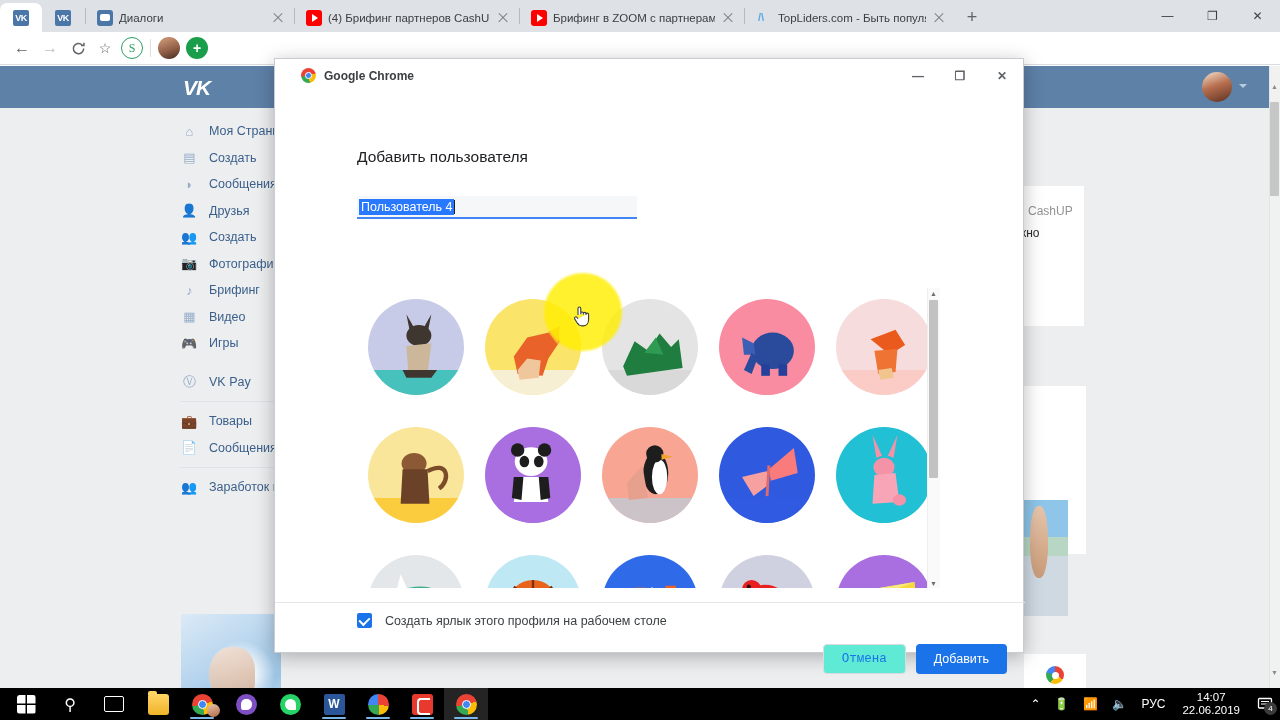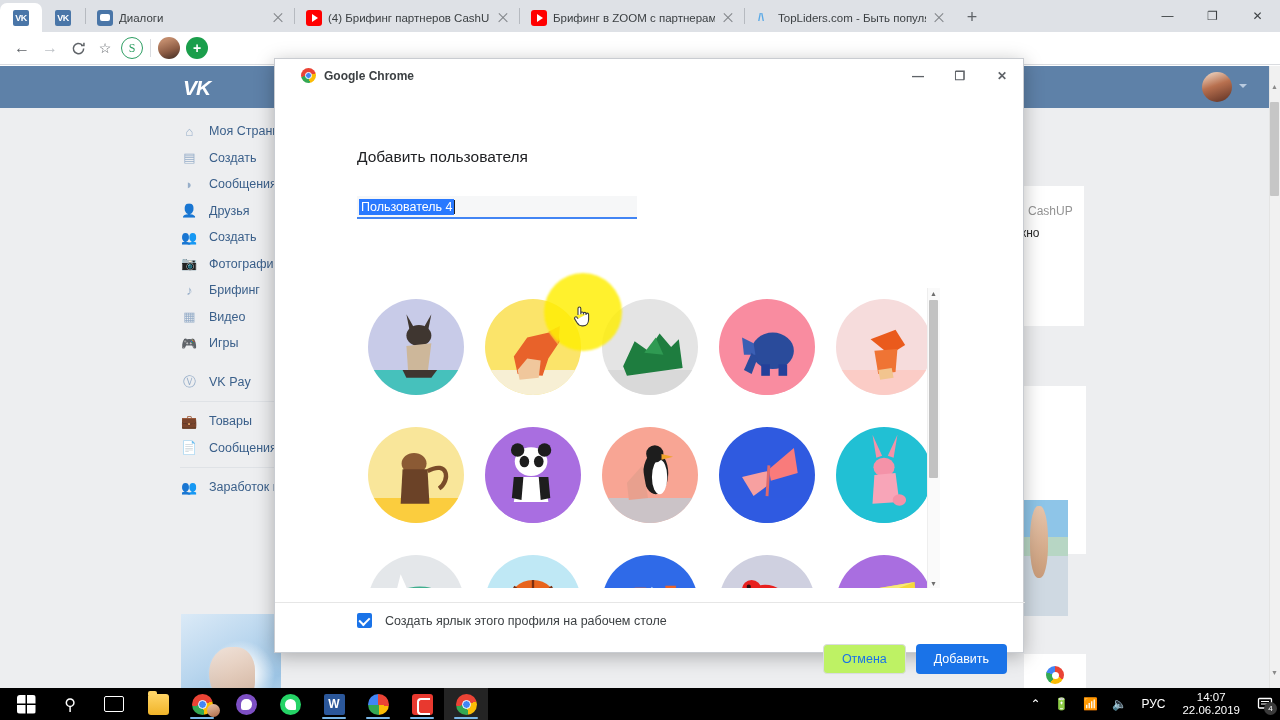--- a/index.html
+++ b/index.html
@@ -206,21 +206,21 @@
   .checkbox { width: 15px; height: 15px; background:#1a73e8; border-radius: 2px;
               position: relative; flex:0 0 15px; }
   .checkbox::after { content:""; position:absolute; left: 4.4px; top: 2.2px;
                      width: 4.5px; height: 8px; border: solid #fff;
                      border-width: 0 2px 2px 0; transform: rotate(45deg); }
   .cb-label { font-size: 12.5px; color: #3c4043; }
 
   .dlg-buttons { position:absolute; right: 16px; top: 552px; display:flex; gap: 10px; }
   .btn { height: 30px; border-radius: 4px; font-size: 12.5px;
          display:flex; align-items:center; justify-content:center; padding: 0 18px; }
-  .btn-cancel { background:#bef264; border: 1px solid #dadce0; color:#1a73e8; }
+  .btn-cancel { background:#5eead4; border: 1px solid #dadce0; color:#1a73e8;font-family:Liberation Mono, monospace; }
   .btn-primary { background:#1a73e8; color:#fff; }
 
   
   .click-halo {
     position: absolute; left: 544px; top: 273px; width: 78px; height: 78px;
     border-radius: 50%; background: #ffee00; opacity: .82;
     filter: blur(1px);
   }
   .cursor-hand {
     position: absolute; left: 572px; top: 305px; width: 20px; height: 24px;

